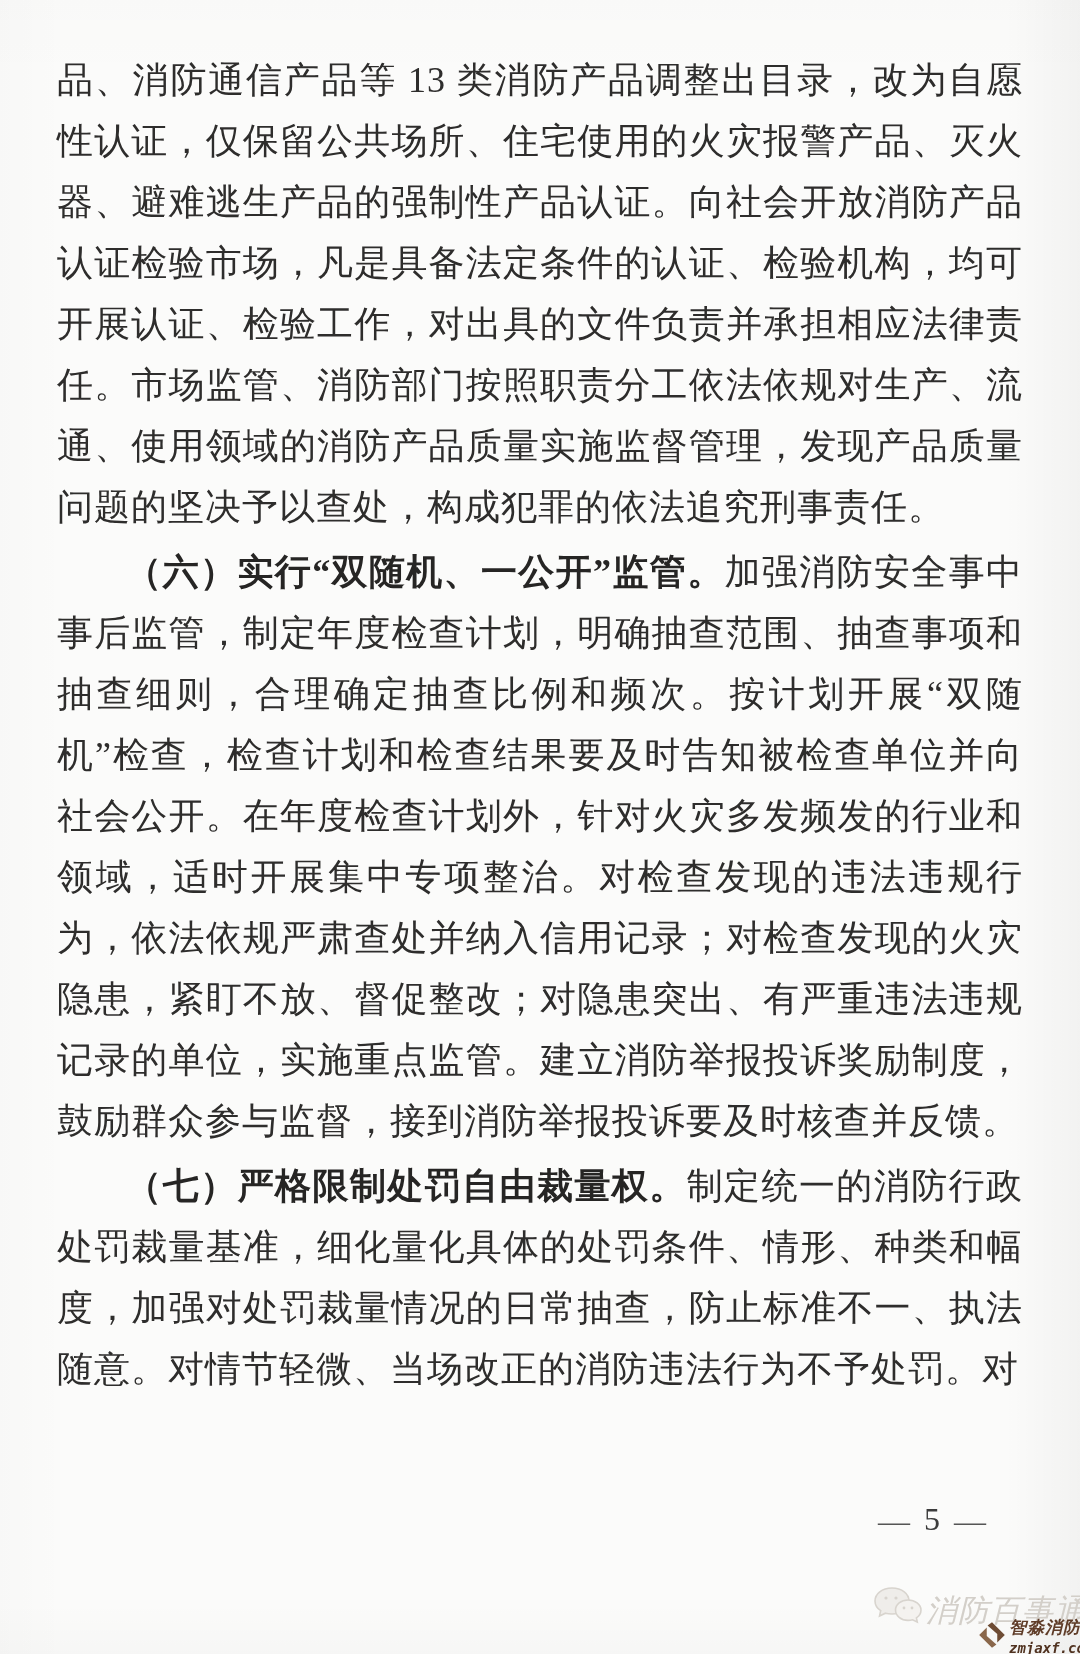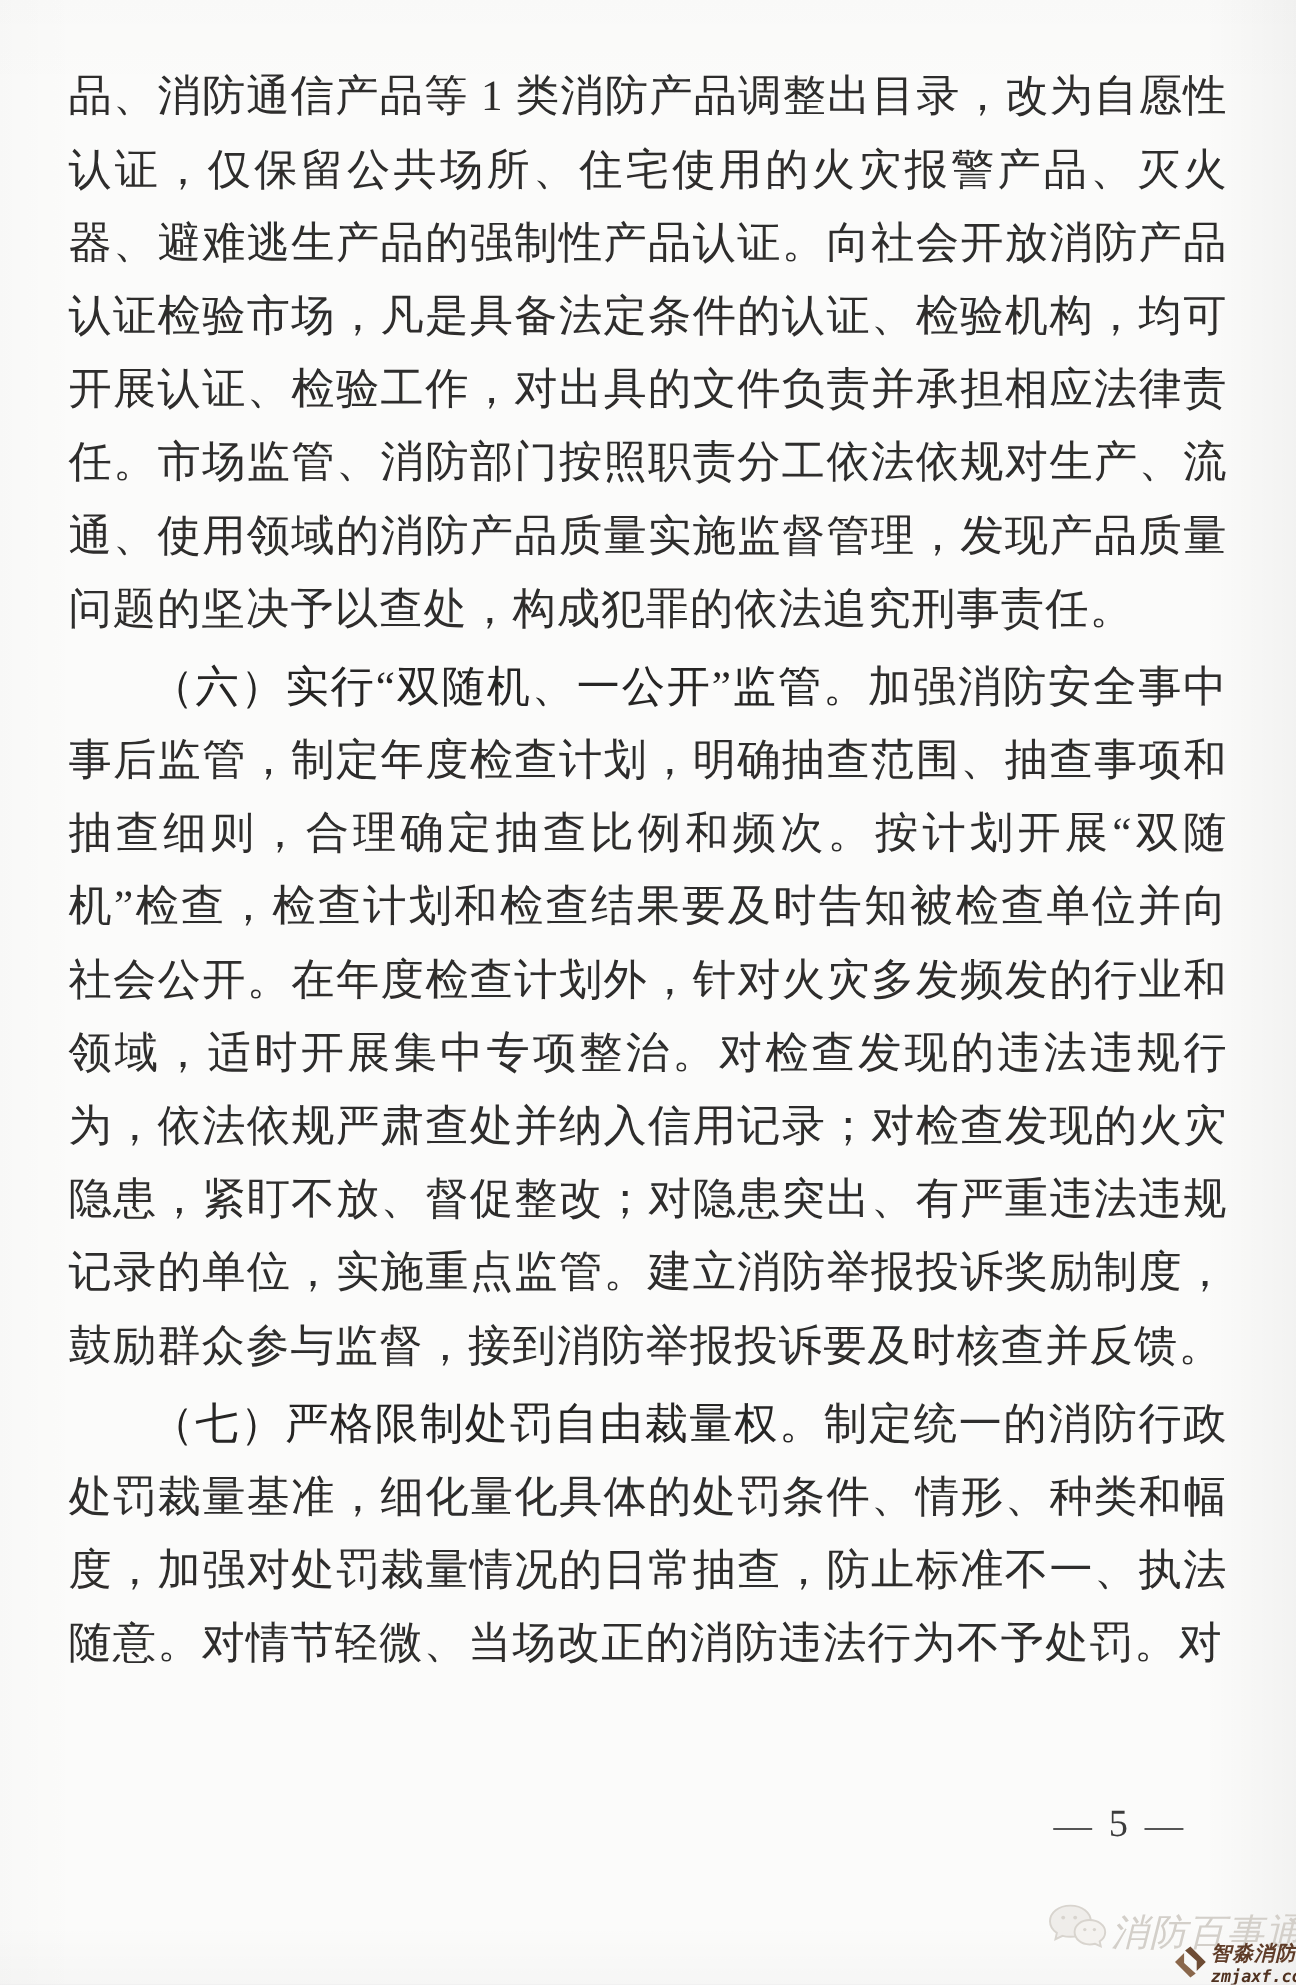--- a/index.html
+++ b/index.html
@@ -31,21 +31,21 @@
     font-size: 36px;
     line-height: 61px;
     letter-spacing: 1px;
     text-align: justify;
     text-justify: inter-character;
     word-break: break-all;
   }
   .para + .para { margin-top: 4px; }
   .para.indent { text-indent: 1.9em; }
   .para .lead {
-    font-weight: 400;
+    font-weight: 700;
     color: #262524;
   }
   .footer {
     position: absolute;
     left: 878px;
     top: 1503px;
     display: flex;
     align-items: center;
     gap: 14px;
     color: #3c3c3c;
@@ -109,21 +109,21 @@
     white-space: nowrap;
     margin-top: 1px;
   }
 </style>
 </head>
 <body>
 
 <div class="paper">
 
   <div class="content">
-    <p class="para"><span class="lead"></span><span>品、消防通信产品等 1 类消防产品调整出目录，改为自愿性认证，仅保留公共场所、住宅使用的火灾报警产品、灭火器、避难逃生产品的强制性产品认证。向社会开放消防产品认证检验市场，凡是具备法定条件的认证、检验机构，均可开展认证、检验工作，对出具的文件负责并承担相应法律责任。市场监管、消防部门按照职责分工依法依规对生产、流通、使用领域的消防产品质量实施监督管理，发现产品质量问题的坚决予以查处，构成犯罪的依法追究刑事责任。</span></p>
+    <p class="para"><span class="lead"></span><span>品、消防通信产品等 13 类消防产品调整出目录，改为自愿性认证，仅保留公共场所、住宅使用的火灾报警产品、灭火器、避难逃生产品的强制性产品认证。向社会开放消防产品认证检验市场，凡是具备法定条件的认证、检验机构，均可开展认证、检验工作，对出具的文件负责并承担相应法律责任。市场监管、消防部门按照职责分工依法依规对生产、流通、使用领域的消防产品质量实施监督管理，发现产品质量问题的坚决予以查处，构成犯罪的依法追究刑事责任。</span></p>
     <p class="para indent"><span class="lead">（六）实行“双随机、一公开”监管。</span><span>加强消防安全事中事后监管，制定年度检查计划，明确抽查范围、抽查事项和抽查细则，合理确定抽查比例和频次。按计划开展“双随机”检查，检查计划和检查结果要及时告知被检查单位并向社会公开。在年度检查计划外，针对火灾多发频发的行业和领域，适时开展集中专项整治。对检查发现的违法违规行为，依法依规严肃查处并纳入信用记录；对检查发现的火灾隐患，紧盯不放、督促整改；对隐患突出、有严重违法违规记录的单位，实施重点监管。建立消防举报投诉奖励制度，鼓励群众参与监督，接到消防举报投诉要及时核查并反馈。</span></p>
     <p class="para indent"><span class="lead">（七）严格限制处罚自由裁量权。</span><span>制定统一的消防行政处罚裁量基准，细化量化具体的处罚条件、情形、种类和幅度，加强对处罚裁量情况的日常抽查，防止标准不一、执法随意。对情节轻微、当场改正的消防违法行为不予处罚。对</span></p>
   </div>
 
   <div class="footer">
     <span class="dash">—</span>
     <span class="num">5</span>
     <span class="dash">—</span>
   </div>
 

